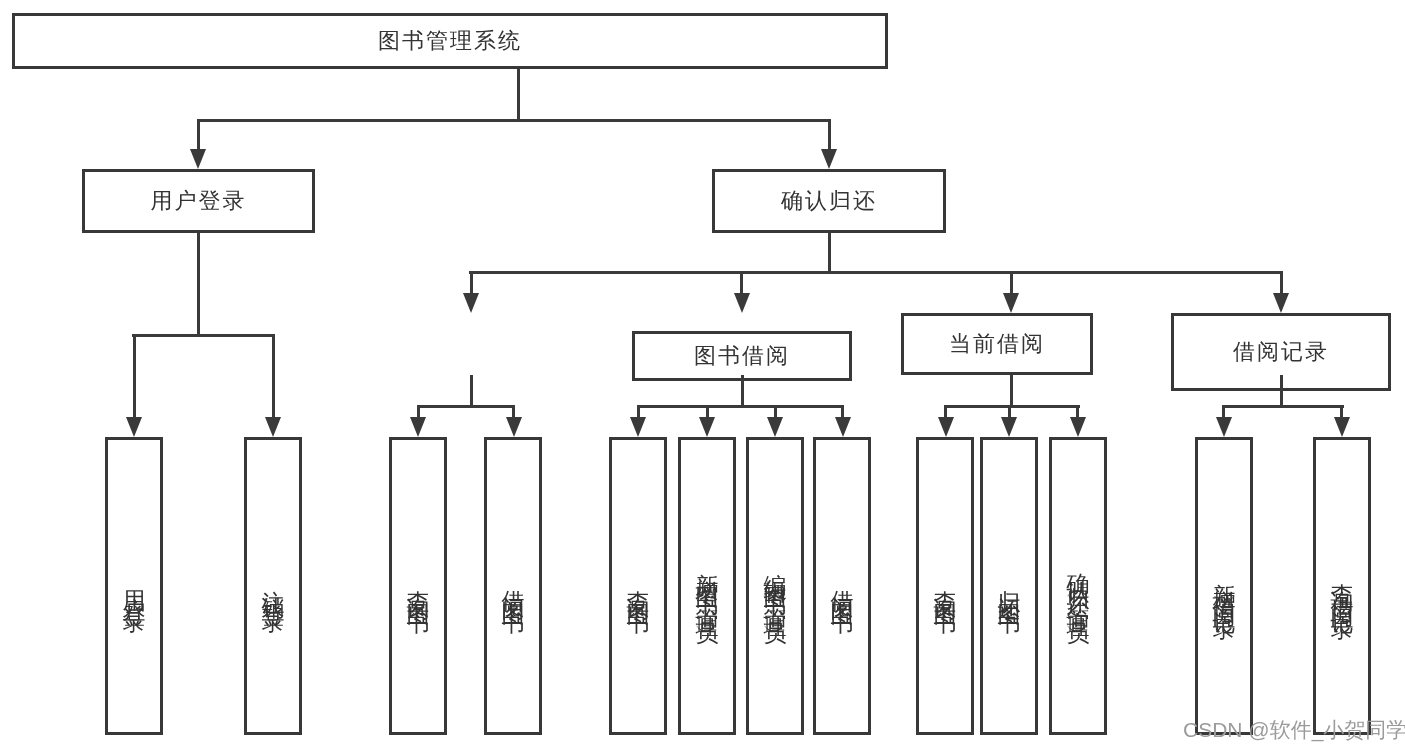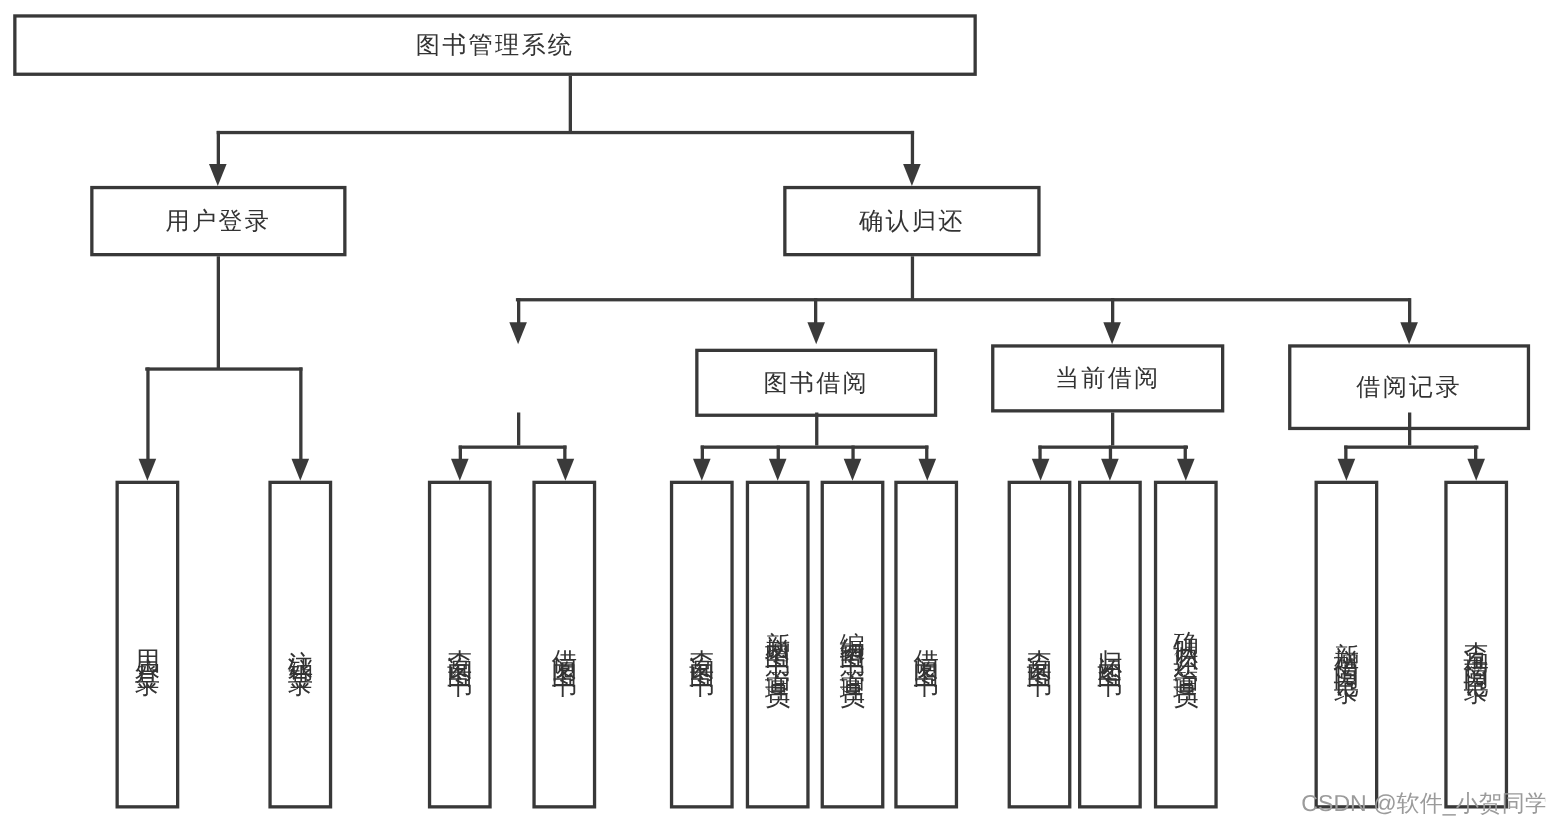--- a/index.html
+++ b/index.html
@@ -69,24 +69,24 @@
     <span class="lbl">图书管理系统</span>
   </div>
 
   <div class="node h" style="left:82px;top:169px;width:233px;height:64px">
     <span class="lbl">用户登录</span>
   </div>
   <div class="node h" style="left:712px;top:169px;width:234px;height:64px">
     <span class="lbl">确认归还</span>
   </div>
 
-  <div class="node h" style="left:632px;top:317px;width:220px;height:62px">
+  <div class="node h" style="left:632px;top:331px;width:220px;height:50px">
     <span class="lbl">图书借阅</span>
   </div>
-  <div class="node h" style="left:901px;top:313px;width:212px;height:62px">
+  <div class="node h" style="left:901px;top:313px;width:192px;height:62px">
     <span class="lbl">当前借阅</span>
   </div>
   <div class="node h" style="left:1171px;top:313px;width:220px;height:78px">
     <span class="lbl">借阅记录</span>
   </div>
 
   <div class="node v" style="left:105px;top:437px;width:58px;height:298px">
     <span class="lbl">用户登录</span>
   </div>
   <div class="node v" style="left:244px;top:437px;width:58px;height:298px">

